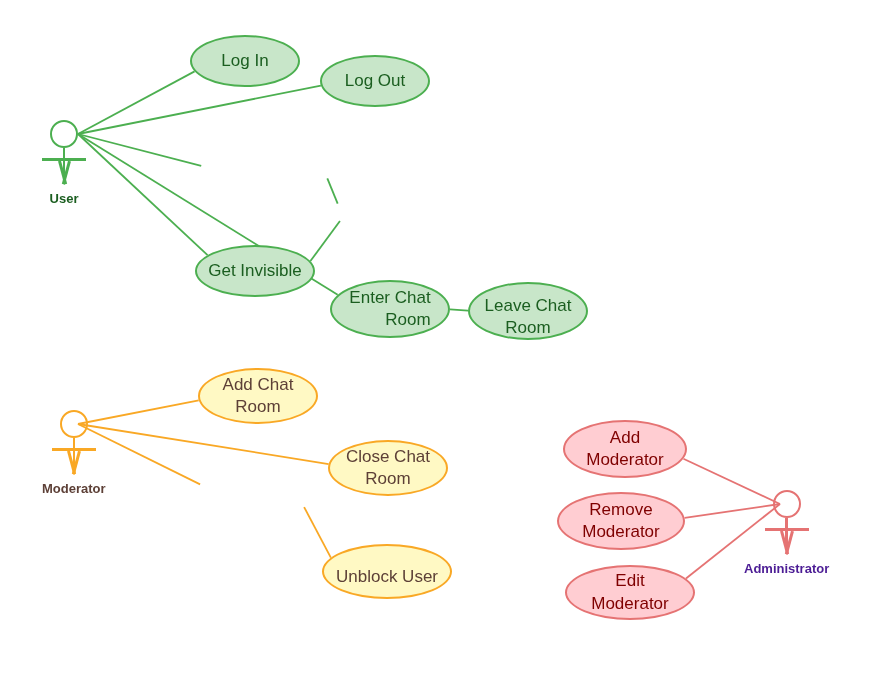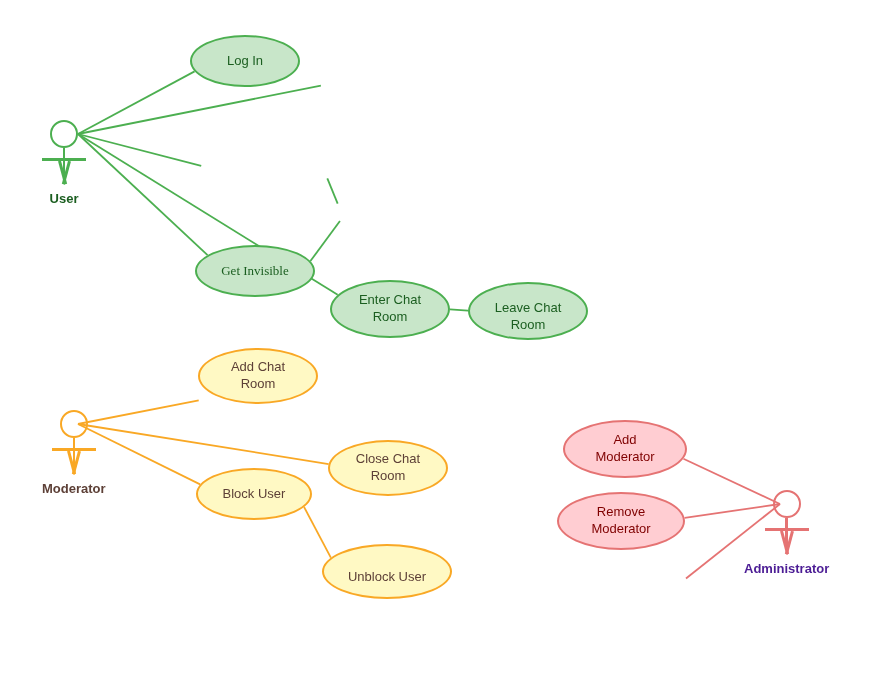--- a/index.html
+++ b/index.html
@@ -81,21 +81,21 @@
       text-align: center;
     }
 
     .use-case-ellipse {
       position: absolute;
       border-radius: 50%;
       display: flex;
       align-items: center;
       justify-content: center;
       text-align: center;
-      font-size: 13px;
+      font-size: 17px;
       font-weight: 500;
       border: 2px solid;
       z-index: 2;
       padding: 8px;
       line-height: 1.3;
     }
 
     
     .green-ellipse {
       background-color: #c8e6c9;
@@ -197,46 +197,49 @@
           <div class="actor-leg-left"></div>
           <div class="actor-leg-right"></div>
         </div>
       </div>
     </div>
     <div class="actor-label">Administrator</div>
   </div>
     <div class="use-case-ellipse green-ellipse" style="left: 190px; top: 35px; width: 110px; height: 52px;">
       <span style="white-space: pre-line;">Log In</span>
     </div>
-    <div class="use-case-ellipse green-ellipse" style="left: 195px; top: 245px; width: 120px; height: 52px; font-family: Liberation Serif, serif;">
+    <div class="use-case-ellipse green-ellipse" style="left: 320px; top: 55px; width: 110px; height: 52px;">
+      <span style="white-space: pre-line;">Log Out</span>
+    </div>
+    <div class="use-case-ellipse green-ellipse" style="left: 195px; top: 245px; width: 120px; height: 52px;">
       <span style="white-space: pre-line;">Get Invisible</span>
     </div>
     <div class="use-case-ellipse green-ellipse" style="left: 330px; top: 280px; width: 120px; height: 58px;">
-      <span style="white-space: pre-line;">Enter Chat
+      <span style="white-space: pre-line; text-align: right;">Enter Chat
 Room</span>
     </div>
     <div class="use-case-ellipse green-ellipse" style="left: 468px; top: 282px; width: 120px; height: 58px;">
       <span style="white-space: pre-line; margin-top: 12px;">Leave Chat
 Room</span>
     </div>
-    <div class="use-case-ellipse yellow-ellipse" style="left: 198px; top: 348px; width: 120px; height: 56px; align-items: center;">
+    <div class="use-case-ellipse yellow-ellipse" style="left: 198px; top: 368px; width: 120px; height: 56px; align-items: center;">
       <span style="white-space: pre-line;">Add Chat
 Room</span>
     </div>
     <div class="use-case-ellipse yellow-ellipse" style="left: 328px; top: 440px; width: 120px; height: 56px;">
       <span style="white-space: pre-line;">Close Chat
 Room</span>
-    </div>
-    <div class="use-case-ellipse yellow-ellipse" style="left: 196px; top: 468px; width: 116px; height: 52px;">
-      <span style="white-space: pre-line;">Block User</span>
     </div>
     <div class="use-case-ellipse yellow-ellipse" style="left: 322px; top: 544px; width: 130px; height: 55px;">
       <span style="white-space: pre-line; margin-top: 12px;">Unblock User</span>
     </div>
     <div class="use-case-ellipse red-ellipse" style="left: 563px; top: 420px; width: 124px; height: 58px;">
       <span style="white-space: pre-line;">Add
 Moderator</span>
     </div>
     <div class="use-case-ellipse red-ellipse" style="left: 557px; top: 492px; width: 128px; height: 58px; align-items: center;">
       <span style="white-space: pre-line;">Remove
 Moderator</span>
     </div>
+    <div class="use-case-ellipse red-ellipse" style="left: 565px; top: 565px; width: 130px; height: 55px;">
+      <span style="white-space: pre-line;">Edit Moderator</span>
+    </div>
   </div>
 
 </body></html>

